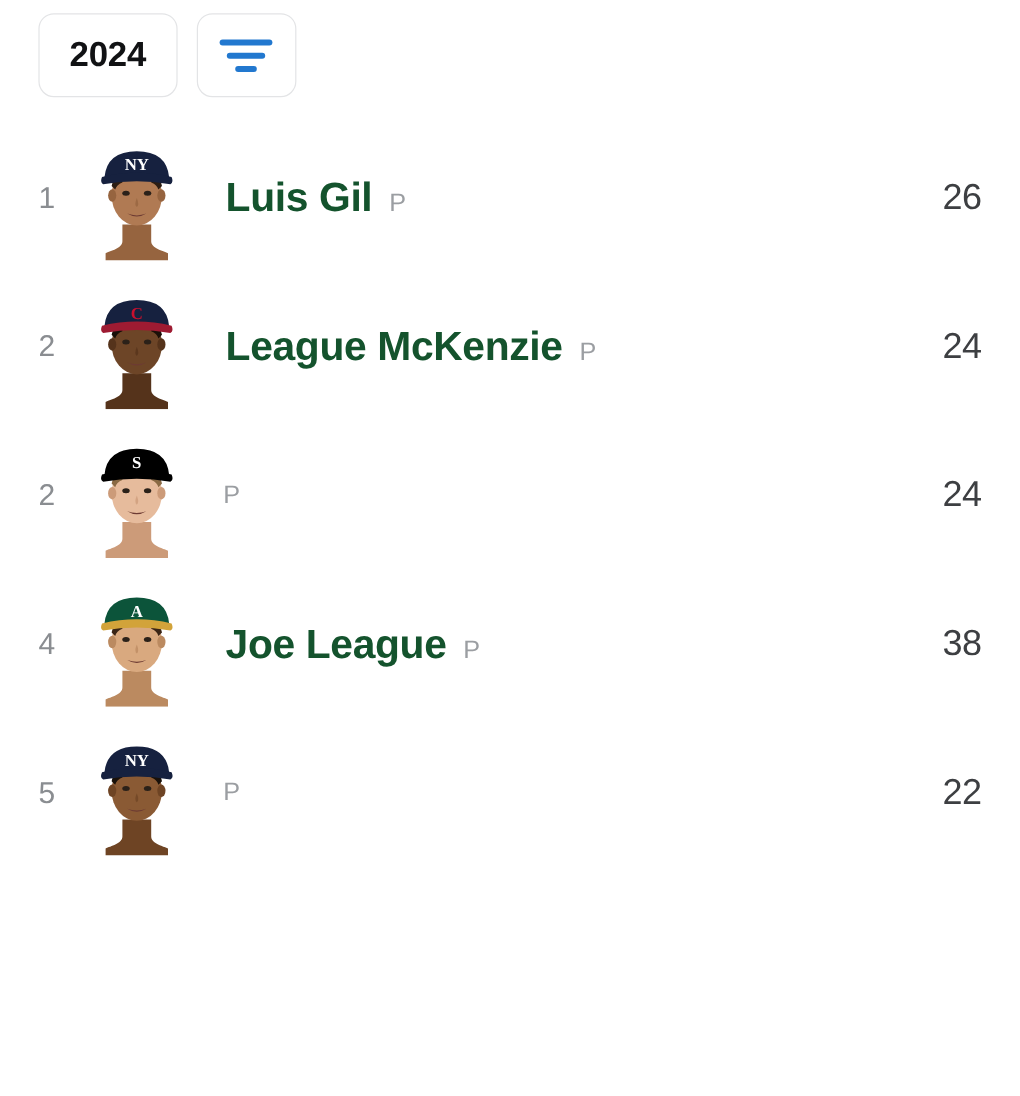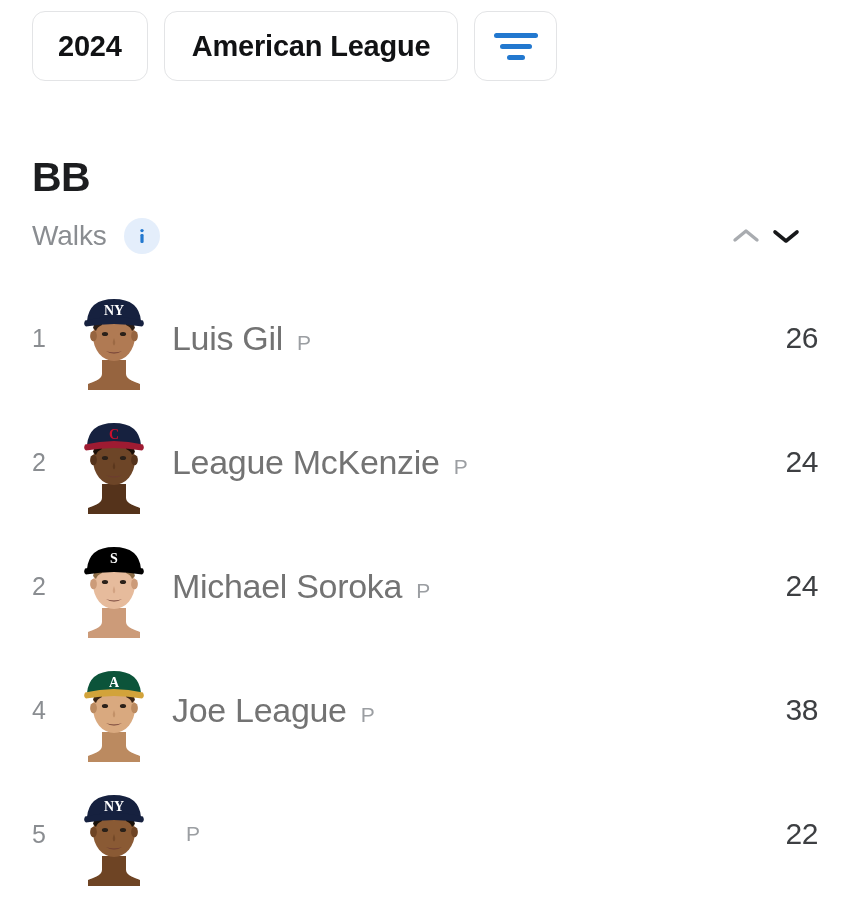--- a/index.html
+++ b/index.html
@@ -160,24 +160,25 @@
     height: 104px;
     flex: none;
     margin-right: 18px;
     position: relative;
     text-align: center;
   }
   .headshot svg { display: block; }
 
   .player-name {
     font-size: 34px;
-    font-weight: 400;
-    color: #737373;
+    font-weight: 700;
+    color: #14532d;
     letter-spacing: -0.3px;
     white-space: nowrap;
+    margin-left: 16px;
   }
 
   .player-pos {
     font-size: 21px;
     font-weight: 400;
     color: #9b9ea2;
     margin-left: 14px;
   }
 
   .name-cell {
@@ -197,58 +198,29 @@
     min-width: 96px;
   }
 </style>
 </head>
 <body>
 
 <div class="page">
 
   <div class="filter-bar">
     <button class="pill pill-season">2024</button>
-    <button class="pill pill-league">American League</button>
     <button class="pill pill-icon">
       <span class="filter-glyph">
         <i></i>
           <i></i>
           <i></i>
       </span>
     </button>
   </div>
 
-  <div class="stat-head">
-    <div class="stat-abbr">BB</div>
-
-    <div class="stat-sub-row">
-      <div class="stat-sub-left">
-        <span class="stat-sub-label">Walks</span>
-        <span class="info-icon">
-          <svg width="20" height="20" viewBox="0 0 20 20">
-            <circle cx="10" cy="4.6" r="1.7" fill="#2278cf"></circle>
-            <rect x="8.4" y="8" width="3.2" height="9" rx="1.2" fill="#2278cf"></rect>
-          </svg>
-        </span>
-      </div>
-
-      <div class="sort-group">
-        <span class="sort-btn">
-          <svg width="30" height="20" viewBox="0 0 30 20">
-            <polyline points="4,14 15,5 26,14" fill="none" stroke="#a9acb0" stroke-width="3.4" stroke-linecap="round" stroke-linejoin="round"></polyline>
-          </svg>
-        </span>
-        <span class="sort-btn">
-          <svg width="30" height="20" viewBox="0 0 30 20">
-            <polyline points="4,6 15,15 26,6" fill="none" stroke="#17181a" stroke-width="3.6" stroke-linecap="round" stroke-linejoin="round"></polyline>
-          </svg>
-        </span>
-      </div>
-    </div>
-  </div>
 
   <div class="leaders">
       <div class="leader-row">
         <span class="rank">1</span>
         <span class="headshot">
   <svg width="80" height="104" viewBox="0 0 80 104">
     <defs>
       <clipPath id="hs0clip">
                 <rect x="0" y="0" width="80" height="104"></rect>
               </clipPath>
@@ -358,21 +330,20 @@
 
       <path d="M13 35 q2-22 27-22 q25 0 27 22 q-27-6-54 0z" fill="#000000"></path>
 
       <path d="M11 34.5 q29-7 58 0 q2 4.5-1 6 q-28-5-56 0 q-3-1.5-1-6z" fill="#000000"></path>
 
       <text x="40" y="29" text-anchor="middle" font-family="'Liberation Serif', serif" font-size="14" font-weight="700" fill="#ffffff">S</text>
     </g>
   </svg>
         </span>
         <span class="name-cell">
-          <span class="player-name">Michael Soroka</span>
           <span class="player-pos">P</span>
         </span>
         <span class="value">24</span>
       </div>
       <div class="leader-row">
         <span class="rank">4</span>
         <span class="headshot">
   <svg width="80" height="104" viewBox="0 0 80 104">
     <defs>
       <clipPath id="hs3clip">

